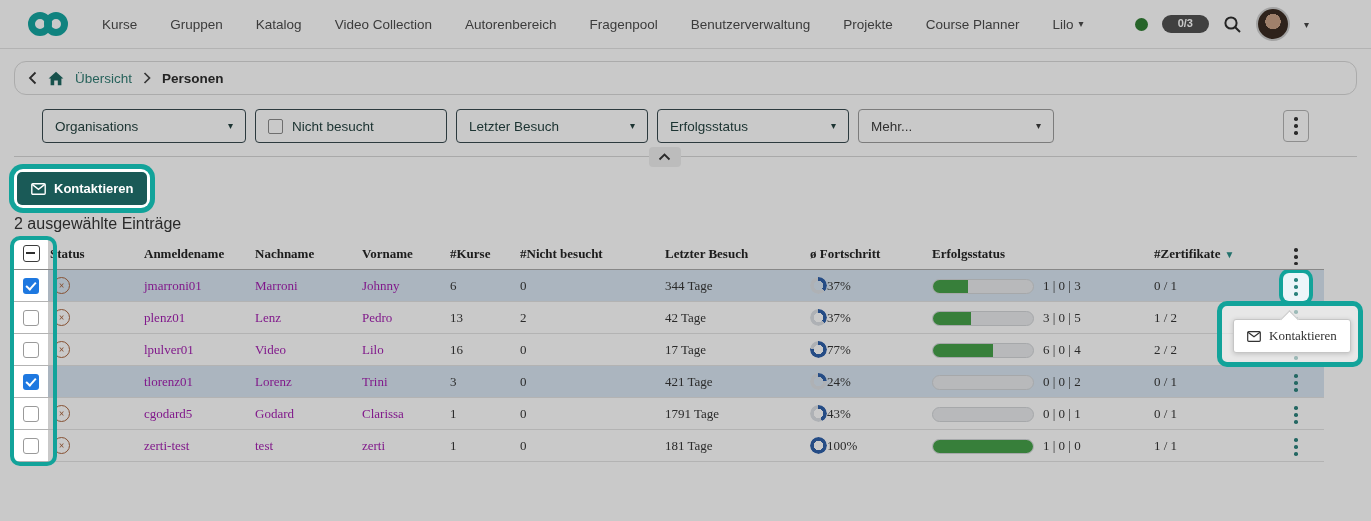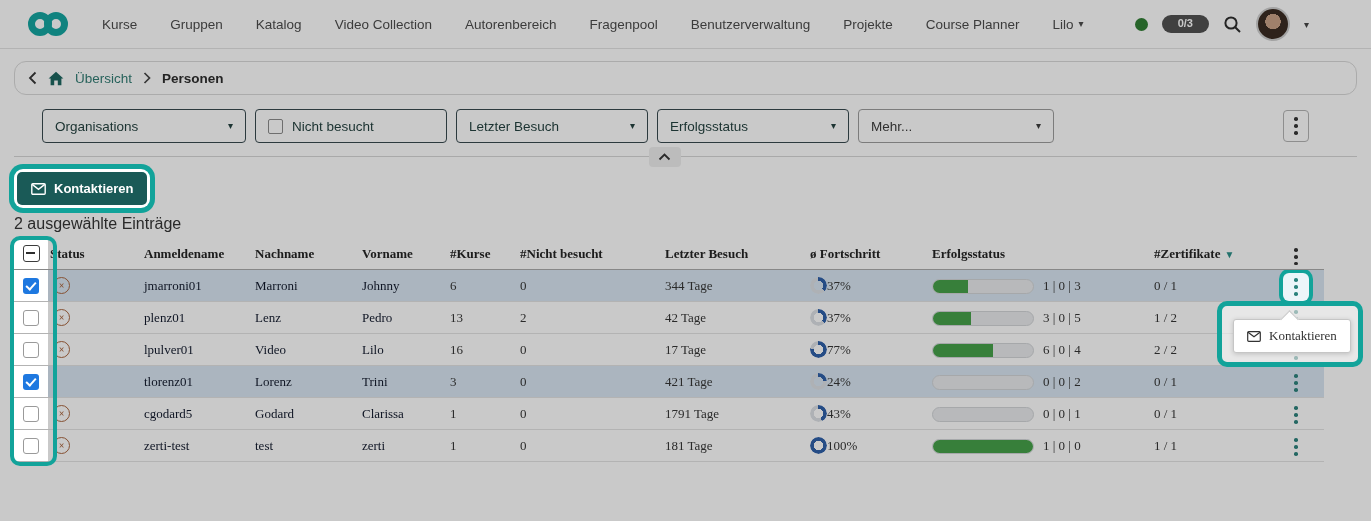--- a/index.html
+++ b/index.html
@@ -63,21 +63,21 @@
   
   .table-wrap{position:relative;margin-top:3px;font-family:Liberation Serif, serif;}
   table{border-collapse:collapse;table-layout:fixed;width:1310px;}
   col.c0{width:34px;}col.c1{width:94px;}col.c2{width:111px;}col.c3{width:107px;}col.c4{width:88px;}
   col.c5{width:70px;}col.c6{width:145px;}col.c7{width:145px;}col.c8{width:122px;}col.c9{width:222px;}
   col.c10{width:116px;}col.c11{width:56px;}
   th,td{height:31px;padding:0 2px;font-size:13px;text-align:left;vertical-align:middle;overflow:hidden;white-space:nowrap;}
   thead th{font-weight:bold;color:#222;border-bottom:1px solid #aaa;}
   tbody td{border-bottom:1px solid #e3e3e3;color:#333;}
   tr.selected td{background:#d9e6f2;}
-  .lnk{color:#0f172a;text-decoration:none;cursor:pointer;margin-top:11px;}
+  .lnk{color:#a21caf;text-decoration:none;cursor:pointer;margin-top:11px;}
   .sort-caret{color:#2a8f88;font-size:10px;margin-left:4px;}
 
   
   td.spot-col,th.spot-col{position:relative;z-index:60;background:#fff !important;text-align:center;padding:0;}
   .check-ring{position:absolute;left:-4px;top:-2px;width:39px;height:222px;border:4px solid #12a39a;
     border-radius:10px;z-index:61;pointer-events:none;}
 
   .cb{box-sizing:border-box;width:16px;height:16px;display:inline-block;border-radius:3px;position:relative;vertical-align:middle;cursor:pointer;}
   .cb-checked{background:#1e78e0;}
   .cb-checked::after{content:"";position:absolute;left:5px;top:2px;width:4px;height:8px;border:solid #fff;border-width:0 2.2px 2.2px 0;transform:rotate(42deg);}

